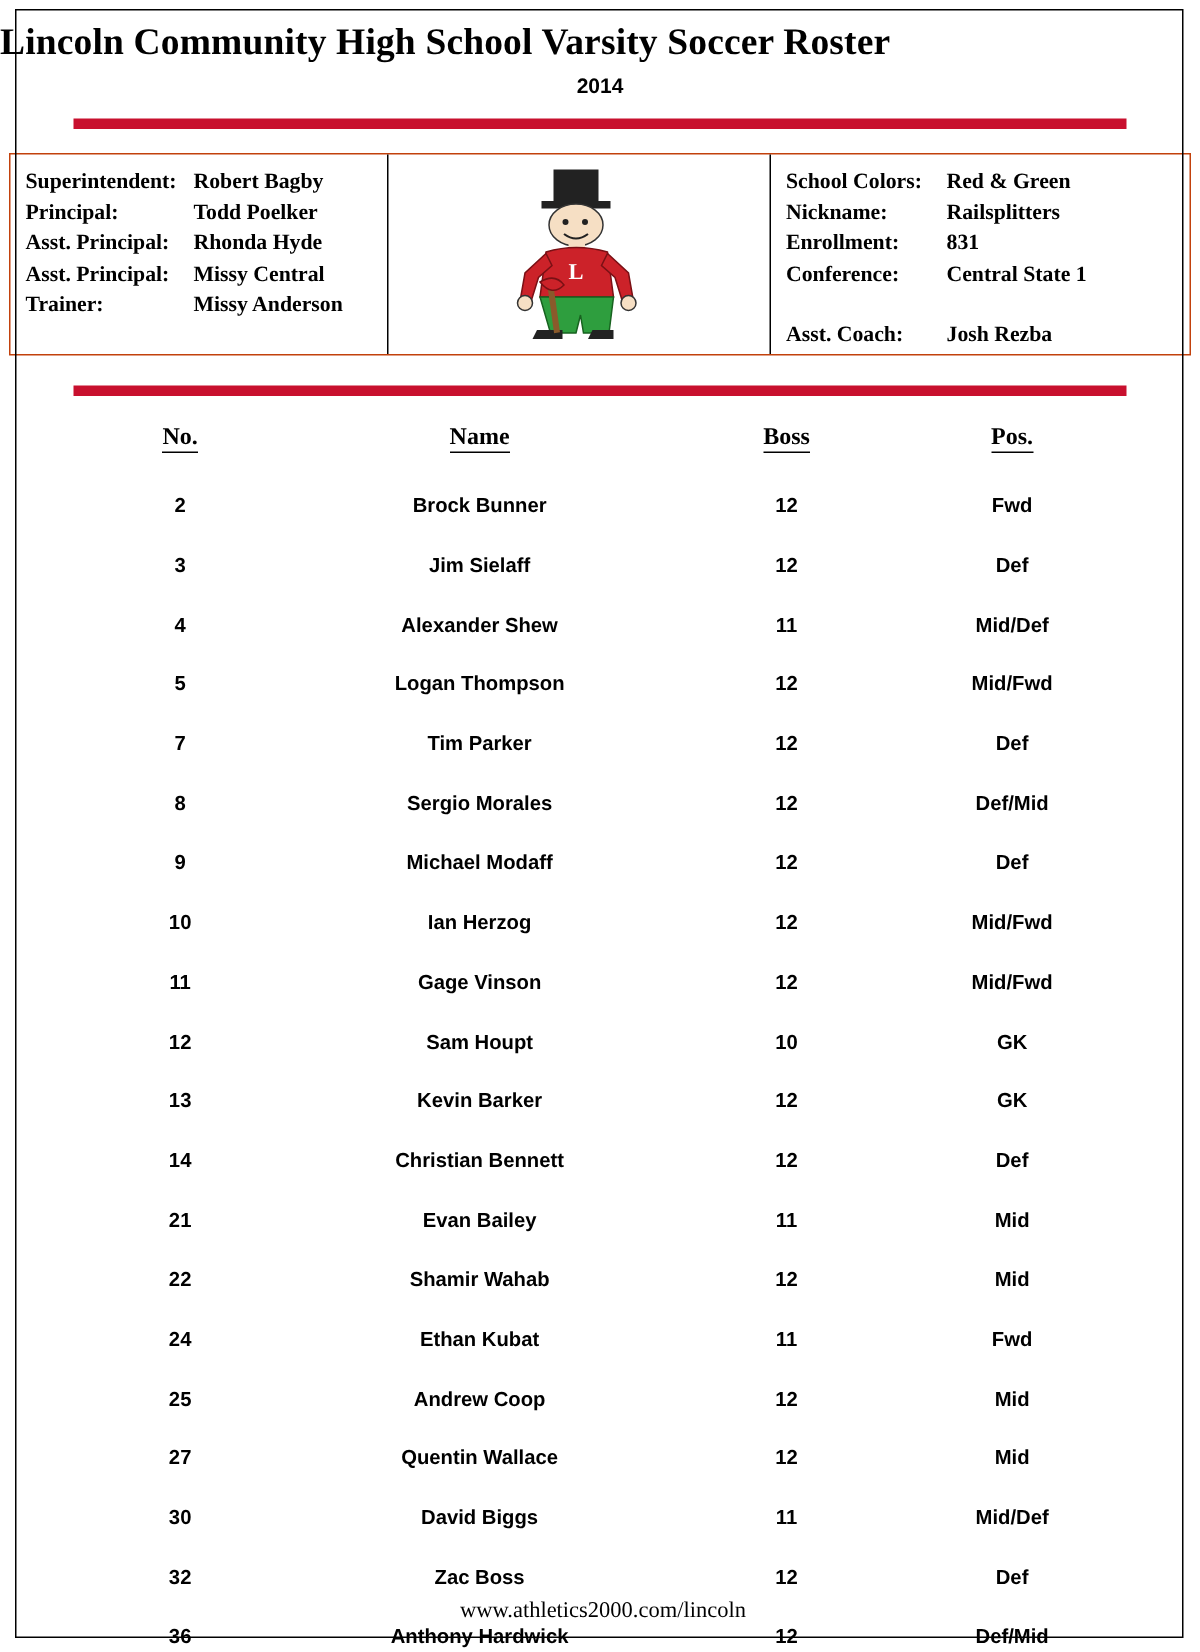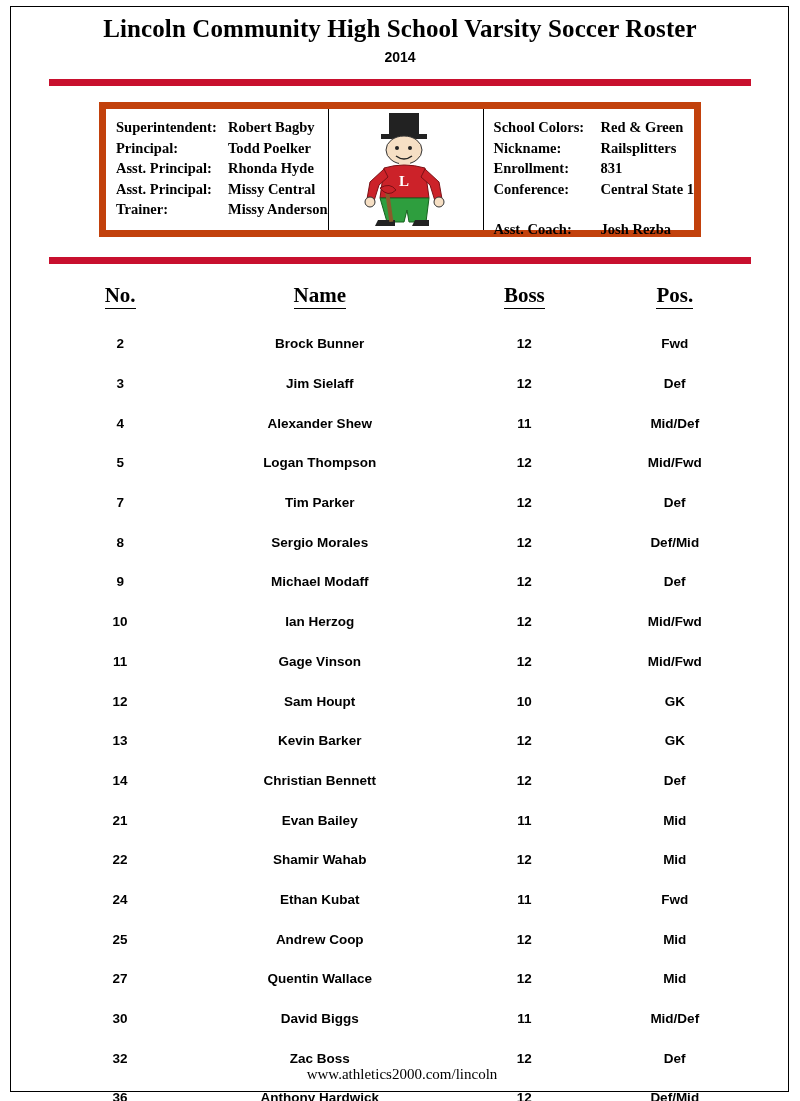--- a/index.html
+++ b/index.html
@@ -28,21 +28,21 @@
     top: 6px;
     width: 779px;
     height: 1086px;
     border: 1px solid #000;
     box-sizing: border-box;
     pointer-events: none;
   }
 
   
   .title {
-    text-align: center;
+    text-align: left;
     font-family: "Liberation Serif", serif;
     font-weight: bold;
     font-size: 25px;
     letter-spacing: 0.1px;
     margin: 0;
     padding-top: 15px;
   }
   .subtitle {
     text-align: center;
     font-family: "Liberation Sans", sans-serif;
@@ -60,23 +60,23 @@
     margin-top: 14px;
   }
   .redbar-mid {
     width: 702px;
     margin-top: 20px;
   }
 
   
   .info-row {
     display: flex;
-    width: 602px;
+    width: 788px;
     margin: 16px auto 0 auto;
-    border: 7px solid #c2410c;
+    border: 1px solid #c2410c;
     box-sizing: border-box;
     height: 135px;
   }
   .info-left {
     width: 252px;
     border-right: 1px solid #000;
     box-sizing: border-box;
     padding: 8px 0 0 10px;
   }
   .info-center {
@@ -116,21 +116,21 @@
   
   .roster {
     width: 700px;
     margin: 18px auto 0 auto;
     border-collapse: collapse;
     font-family: "Liberation Sans", sans-serif;
   }
   .roster th {
     font-family: "Liberation Serif", serif;
     font-weight: bold;
-    font-size: 21px;
+    font-size: 16px;
     padding-bottom: 16px;
     text-align: center;
   }
   .roster th span {
     border-bottom: 1.5px solid #000;
     padding-bottom: 1px;
   }
   .roster td {
     font-family: "Liberation Sans", sans-serif;
     font-weight: bold;

